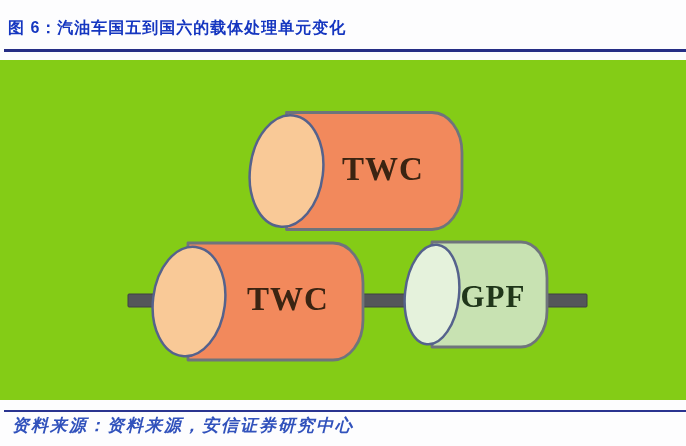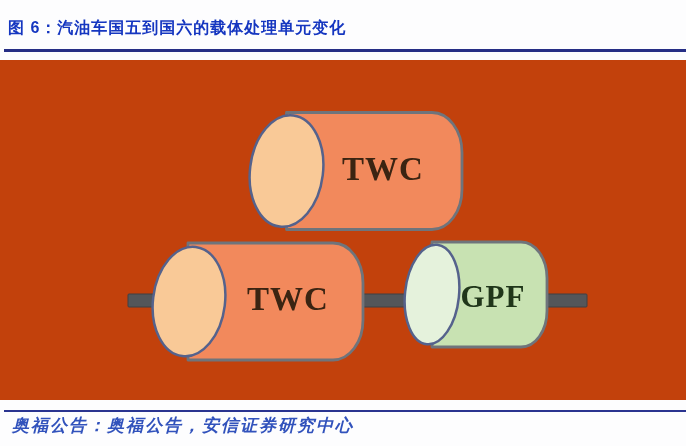--- a/index.html
+++ b/index.html
@@ -12,21 +12,21 @@
     position:absolute;left:8px;top:18px;width:670px;
     font-size:16px;font-weight:bold;letter-spacing:1px;
     color:#1536c0;white-space:nowrap;
   }
   .title-rule{
     position:absolute;left:4px;top:49px;width:682px;height:3px;
     background:#262e85;
   }
   .diagram-wrap{
     position:absolute;left:0;top:60px;width:686px;height:340px;
-    background:#c2410c;
+    background:#84cc16;
   }
   .source-rule{
     position:absolute;left:4px;top:410px;width:682px;height:2px;
     background:#2a3490;
   }
   .source-text{
     position:absolute;left:12px;top:414px;
     font-family:"Liberation Serif","DejaVu Serif",serif;
     font-style:italic;font-weight:bold;
     font-size:17px;letter-spacing:2px;
@@ -64,13 +64,13 @@
     <g>
       <path d="M432 182 H521 A26 36 0 0 1 547 218 V251 A26 36 0 0 1 521 287 H432 Z" stroke-width="2.8" stroke-linejoin="round" fill="#c8e2b2" stroke="#6f747b"></path>
       <ellipse cx="432" cy="234.5" rx="27" ry="50" transform="rotate(6 432 234.5)" stroke-width="2.5" fill="#e5f2dc" stroke="#55628c"></ellipse>
       <text class="cyl-label" x="493" y="236" font-size="31" text-anchor="middle" dominant-baseline="central" fill="#20361a">GPF</text>
     </g>
   </svg>
 </div>
 
 <div class="source-rule"></div>
 
-<div class="source-text">奥福公告：奥福公告，安信证券研究中心</div>
+<div class="source-text">资料来源：资料来源，安信证券研究中心</div>
 
 </body></html>

